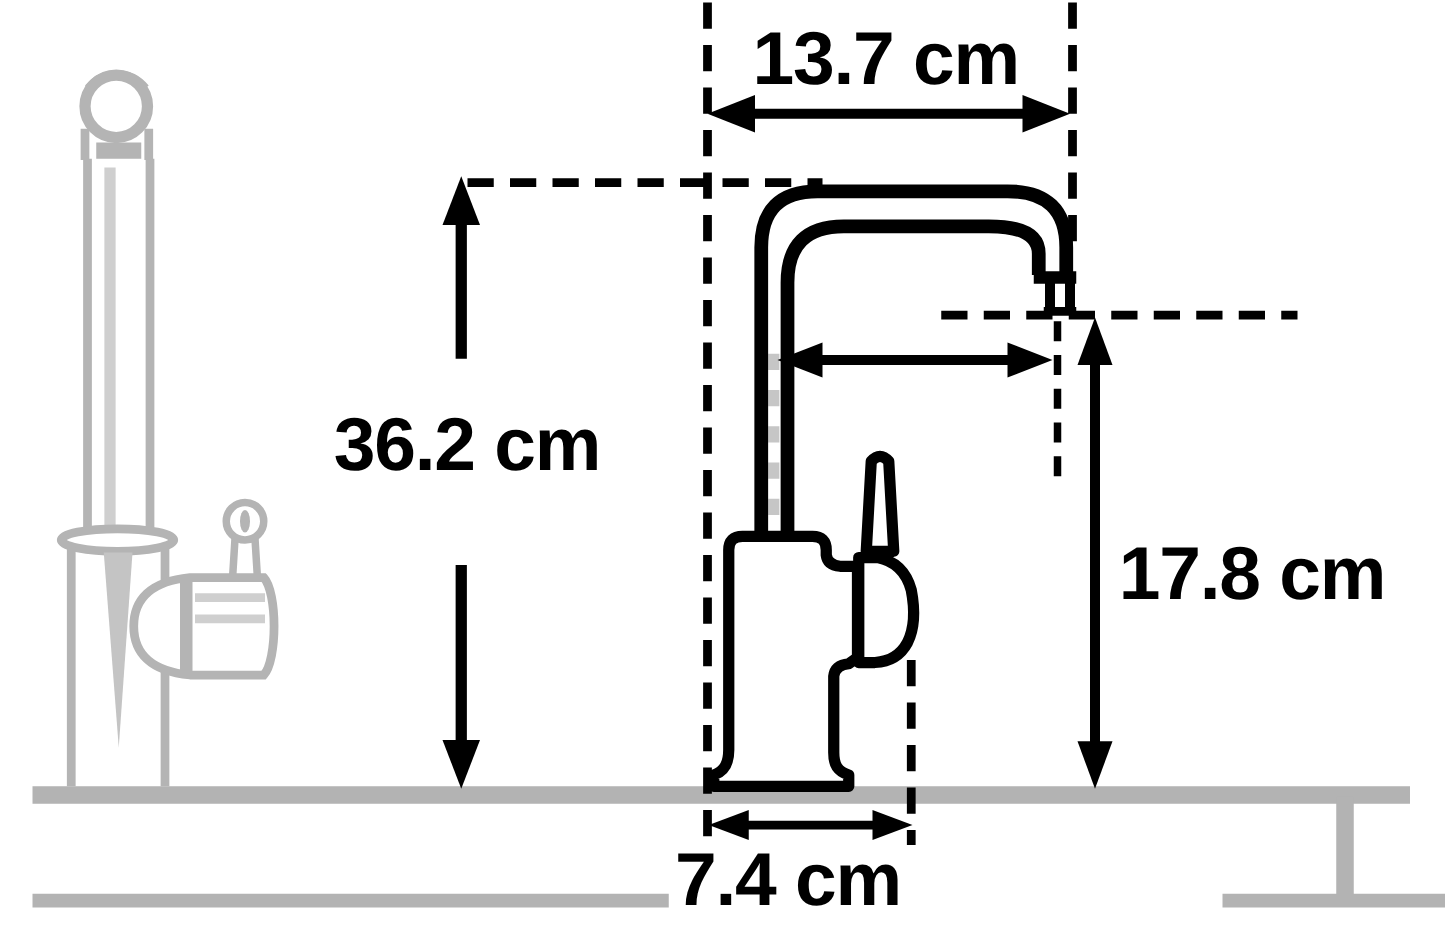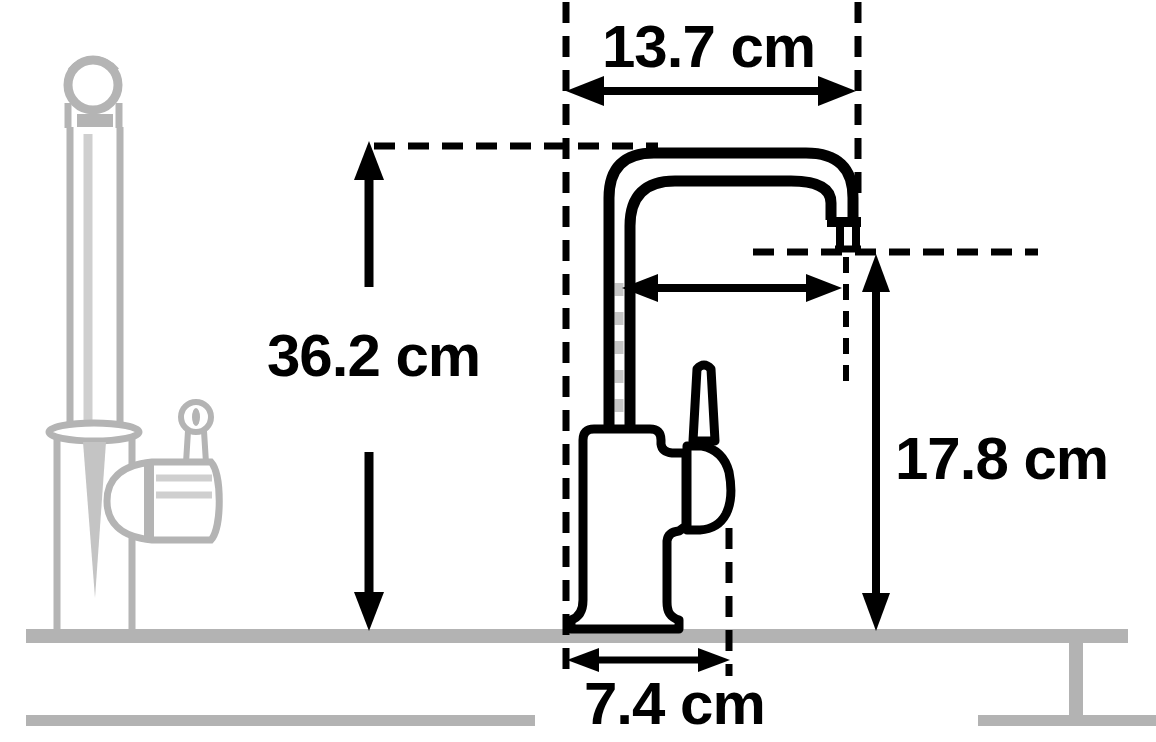--- a/index.html
+++ b/index.html
@@ -18,21 +18,21 @@
     letter-spacing:-1px;
     line-height:1;
     color:#000000;
     white-space:nowrap;
     user-select:none;
   }
   #label-top-width   {left:602px; top:17px;}
   #label-spout-reach {left:631px; top:294px;}
   #label-overall-h   {left:267px; top:326px;}
   #label-outlet-h    {left:895px; top:387px;margin-top:42px;}
-  #label-base-width  {left:584px; top:674px;text-align:right;}
+  #label-base-width  {left:540px; top:674px;text-align:right;}
 </style>
 </head>
 <body>
 
 <div id="stage">
 
   <svg id="diagram-svg" viewBox="0 0 1156 742">
 
     <g>
       <rect x="26" y="629" width="1102" height="14" fill="#b3b3b3"></rect>

